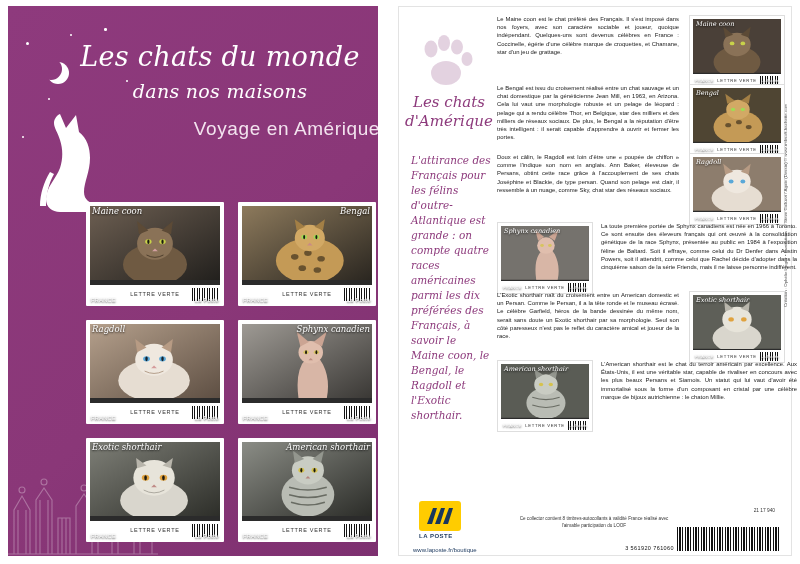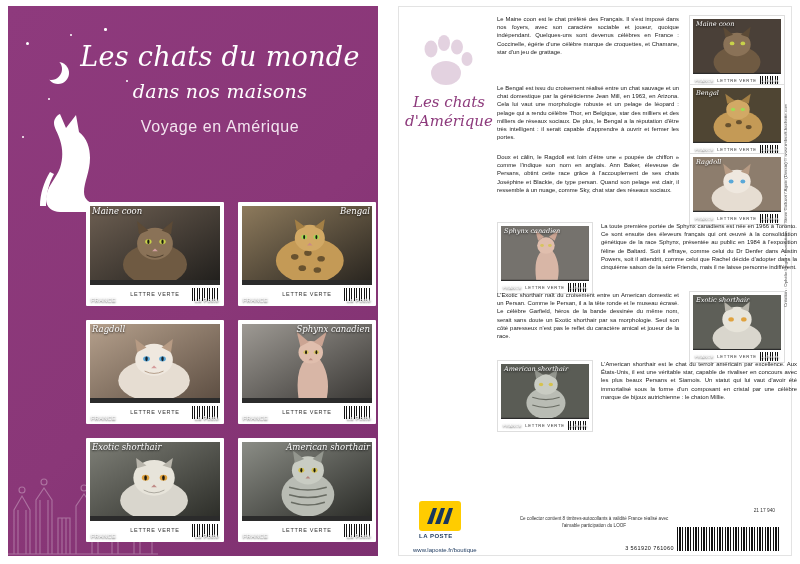--- a/index.html
+++ b/index.html
@@ -45,24 +45,25 @@
   }
   .title-line2 {
     font-family: "DejaVu Serif", serif;
     font-style: italic;
     font-size: 19px;
     line-height: 34px;
     letter-spacing: .3px;
   }
   .subtitle {
     font-family: "Liberation Sans", sans-serif;
-    font-size: 16px;
+    font-size: 19px;
     margin-top: 10px;
     letter-spacing: .6px;
     color: #f3e4ef;
+    text-align: right;
   }
 
   
   .moon {
     position: absolute;
     left: 32px; top: 52px;
     width: 22px; height: 22px;
     border-radius: 50%;
     box-shadow: 7px 4px 0 0 #ffffff;
     background: transparent;
@@ -581,20 +582,21 @@
             <ellipse cx="40" cy="12" rx="6" ry="7.5"></ellipse>
             <ellipse cx="50" cy="24" rx="5.5" ry="7"></ellipse>
             <ellipse cx="29" cy="38" rx="15" ry="12"></ellipse>
           </g>
         </svg>
       </div>
       <div class="rp-heading">
         <div>Les chats</div>
         <div>d'Amérique</div>
       </div>
+      <div class="rp-intro">L'attirance des Français pour les félins d'outre-Atlantique est grande : on compte quatre races américaines parmi les dix préférées des Français, à savoir le Maine coon, le Bengal, le Ragdoll et l'Exotic shorthair.</div>
     </div>
 
     <div class="rp-right">
 
       <div class="art-block art-right">
         <div class="mini-stamp ms-right">
           <div class="stamp-photo">
             <svg class="catimg" viewBox="0 0 90 55" preserveAspectRatio="none">
               <rect width="90" height="55" fill="#4a4038"></rect>
               <ellipse cx="45" cy="44" rx="24" ry="16" fill="#6f5a42"></ellipse>

